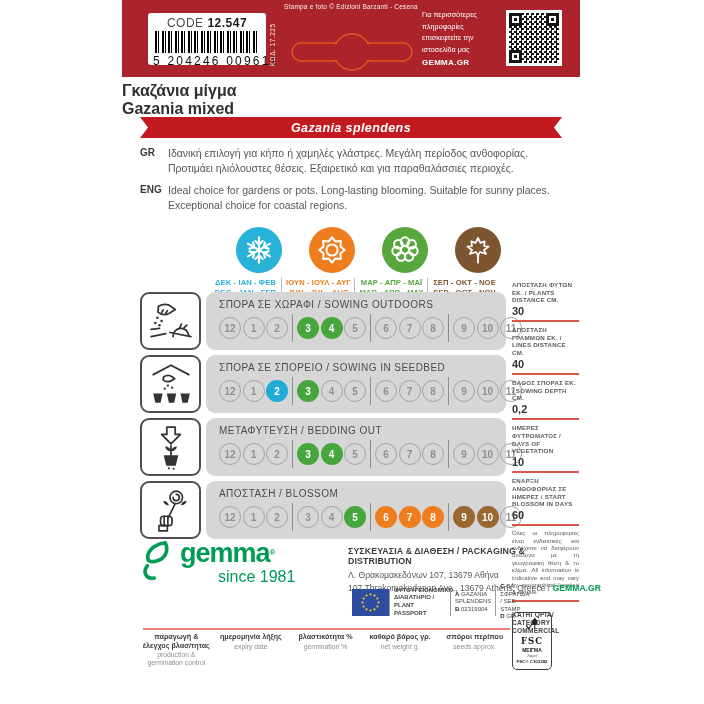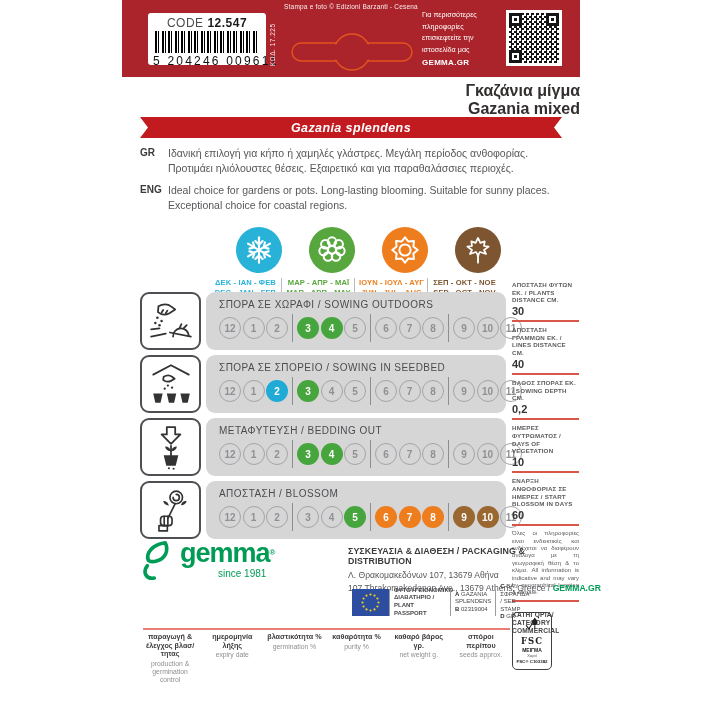--- a/index.html
+++ b/index.html
@@ -18,21 +18,21 @@
   .hang-hole{position:absolute;left:168px;top:30px;}
   .info-block{position:absolute;left:300px;top:9px;width:80px;color:#fff;font-size:7.2px;line-height:11.6px;}
   .info-site{font-weight:bold;font-size:8px;margin-top:2px;letter-spacing:.3px;}
   .qr{position:absolute;left:384px;top:10px;width:56px;height:56px;background:#fff;padding:3px;box-sizing:border-box;}
   .qr-inner{position:relative;width:100%;height:100%;background:conic-gradient(#151515 25%,transparent 0 50%,#151515 0 75%,transparent 0) 0 0/5px 5px;}
   .finder{position:absolute;width:13px;height:13px;border:3px solid #151515;background:#fff;box-sizing:border-box;}
   .finder::after{content:"";position:absolute;left:2px;top:2px;width:3px;height:3px;background:#151515;}
   .f-tl{left:0;top:0}.f-tr{right:0;top:0}.f-bl{left:0;bottom:0}
 
   
-  .title{position:absolute;left:0;top:82px;width:100%;text-align:right;font-weight:bold;color:#332f2f;font-size:16px;line-height:18px;}
+  .title{position:absolute;left:0;top:82px;width:100%;text-align:left;font-weight:bold;color:#332f2f;font-size:16px;line-height:18px;}
   .ribbon{position:absolute;left:18px;top:117px;width:422px;height:21px;background:#c11b20;clip-path:polygon(0 0,100% 0,calc(100% - 8px) 50%,100% 100%,0 100%,8px 50%);display:flex;align-items:center;justify-content:center;}
   .ribbon span{color:#fff;font-style:italic;font-weight:bold;font-size:12.5px;letter-spacing:.4px;}
 
   
   .desc{position:absolute;left:18px;width:424px;font-size:10.5px;line-height:14.5px;color:#56575a;}
   .desc .lbl{position:absolute;left:0;top:0;font-weight:bold;color:#3a3a3c;font-size:10px;}
   .desc .txt{display:block;margin-left:28px;}
   .desc-gr{top:146px;}
   .desc-en{top:183px;}
 
@@ -59,21 +59,21 @@
   .spec-value{font-size:11px;font-weight:bold;color:#343434;margin-top:1px;}
   .spec-rule{height:1.5px;background:#d8564a;margin:3.5px 0 4.5px;}
   .side-note{font-size:6px;line-height:7.4px;color:#5b5c5e;text-align:justify;}
   .side-cat{margin-top:9px;font-size:6.6px;line-height:8px;font-weight:bold;color:#434446;letter-spacing:.2px;}
 
   
   .brand{position:absolute;left:18px;top:540px;width:190px;}
   .brand-row{display:flex;align-items:flex-start;}
   .brand-word{font-size:27px;font-weight:bold;color:#009c56;letter-spacing:-1px;line-height:26px;margin-left:6px;}
   .brand-reg{font-size:8px;color:#009c56;vertical-align:top;}
-  .brand-since{font-size:10px;color:#009c56;margin:2px 0 0 44px;}
+  .brand-since{font-size:16px;color:#009c56;margin:2px 0 0 44px;}
   .dist{position:absolute;left:226px;top:546px;width:226px;}
   .dist-title{font-size:8.8px;font-weight:bold;color:#3a3a3c;letter-spacing:.1px;}
   .dist-line{font-size:8.6px;color:#56575a;margin-top:3.5px;white-space:nowrap;}
   .site-green{color:#009c56;font-weight:bold;}
 
   .passport{position:absolute;left:230px;top:587px;width:158px;height:30px;display:flex;align-items:center;}
   .eu-flag{width:37px;height:27px;background:#2c4da0;flex:none;display:flex;align-items:center;justify-content:center;}
   .pp-col{font-size:6px;line-height:7.6px;color:#47484a;padding:0 4px;border-left:1px solid #9b9c9e;height:27px;display:flex;flex-direction:column;justify-content:center;}
   .pp-col:first-of-type{border-left:none;}
   .pp-col b{color:#2f2f31;}
@@ -168,51 +168,51 @@
             <use href="#arm" transform="rotate(60 12 12)"></use>
             <use href="#arm" transform="rotate(120 12 12)"></use>
         </svg>
       </div>
       <div class="smonths">
           <div class="s-gr" style="color: rgb(41, 178, 216);">ΔΕΚ - ΙΑΝ - ΦΕΒ</div>
           <div class="s-en" style="color: rgb(41, 178, 216);">DEC - JAN - FEB</div>
         </div>
     </div>
     <div class="season">
+      <div class="season-circle" style="background: rgb(238, 125, 29);">
+        <svg width="32" height="32" viewBox="0 0 24 24">
+          <g stroke="#fff" stroke-width="1.5" fill="none" stroke-linejoin="round">
+            <circle cx="12" cy="12" r="4.2"></circle>
+            <polygon points="21.5,12 18.3,14.6 18.7,18.7 14.6,18.3 12,21.5 9.4,18.3 5.3,18.7 5.7,14.6 2.5,12 5.7,9.4 5.3,5.3 9.4,5.7 12,2.5 14.6,5.7 18.7,5.3 18.3,9.4"></polygon>
+          </g>
+        </svg>
+      </div>
+      <div class="smonths">
+          <div class="s-gr" style="color: rgb(238, 125, 29);">ΙΟΥΝ - ΙΟΥΛ - ΑΥΓ</div>
+          <div class="s-en" style="color: rgb(238, 125, 29);">JUN - JUL - AUG</div>
+        </div>
+    </div>
+    <div class="season">
       <div class="season-circle" style="background: rgb(88, 167, 62);">
         <svg width="32" height="32" viewBox="0 0 24 24">
           <g stroke="#fff" stroke-width="1.5" fill="none">
             <circle cx="12" cy="12" r="3"></circle>
             <circle cx="12" cy="5.7" r="3.2"></circle>
               <circle cx="17" cy="7.7" r="3.2"></circle>
               <circle cx="18.3" cy="12.7" r="3.2"></circle>
             <circle cx="15" cy="16.9" r="3.2"></circle>
               <circle cx="9" cy="16.9" r="3.2"></circle>
               <circle cx="5.7" cy="12.7" r="3.2"></circle>
               <circle cx="7" cy="7.7" r="3.2"></circle>
           </g>
         </svg>
       </div>
       <div class="smonths">
           <div class="s-gr" style="color: rgb(88, 167, 62);">ΜΑΡ - ΑΠΡ - ΜΑΪ</div>
           <div class="s-en" style="color: rgb(88, 167, 62);">MAR - APR - MAY</div>
-        </div>
-    </div>
-    <div class="season">
-      <div class="season-circle" style="background: rgb(238, 125, 29);">
-        <svg width="32" height="32" viewBox="0 0 24 24">
-          <g stroke="#fff" stroke-width="1.5" fill="none" stroke-linejoin="round">
-            <circle cx="12" cy="12" r="4.2"></circle>
-            <polygon points="21.5,12 18.3,14.6 18.7,18.7 14.6,18.3 12,21.5 9.4,18.3 5.3,18.7 5.7,14.6 2.5,12 5.7,9.4 5.3,5.3 9.4,5.7 12,2.5 14.6,5.7 18.7,5.3 18.3,9.4"></polygon>
-          </g>
-        </svg>
-      </div>
-      <div class="smonths">
-          <div class="s-gr" style="color: rgb(238, 125, 29);">ΙΟΥΝ - ΙΟΥΛ - ΑΥΓ</div>
-          <div class="s-en" style="color: rgb(238, 125, 29);">JUN - JUL - AUG</div>
         </div>
     </div>
     <div class="season">
       <div class="season-circle" style="background: rgb(125, 85, 49);">
         <svg width="32" height="32" viewBox="0 0 24 24">
           <g stroke="#fff" stroke-width="1.3" fill="none" stroke-linejoin="round" stroke-linecap="round">
             <path d="M12 20c.3-3-.2-5-1.5-6.5L6 15l1.5-3L4 9.5l3.5-.5L7 5.5l3.2 1.2L12 3l1.8 3.7L17 5.5l-.5 3.5 3.5.5-3.5 2.5L18 15l-4.5-1.5C12.2 15 11.7 17 12 20z"></path>
             <path d="M12 20v1.5"></path>
           </g>
         </svg>
@@ -468,24 +468,20 @@
       </div>
       <div class="ffield">
         <div class="f-gr">ημερομηνία λήξης</div>
         <div class="f-en">expiry date</div>
       </div>
       <div class="ffield">
         <div class="f-gr">βλαστικότητα %</div>
         <div class="f-en">germination %</div>
       </div>
       <div class="ffield">
-        <div class="f-gr">καθαρότητα %</div>
-        <div class="f-en">purity %</div>
-      </div>
-      <div class="ffield">
         <div class="f-gr">καθαρό βάρος γρ.</div>
         <div class="f-en">net weight g.</div>
       </div>
       <div class="ffield">
         <div class="f-gr">σπόροι περίπου</div>
         <div class="f-en">seeds approx.</div>
       </div>
     </div>
 
   <div class="fsc">

